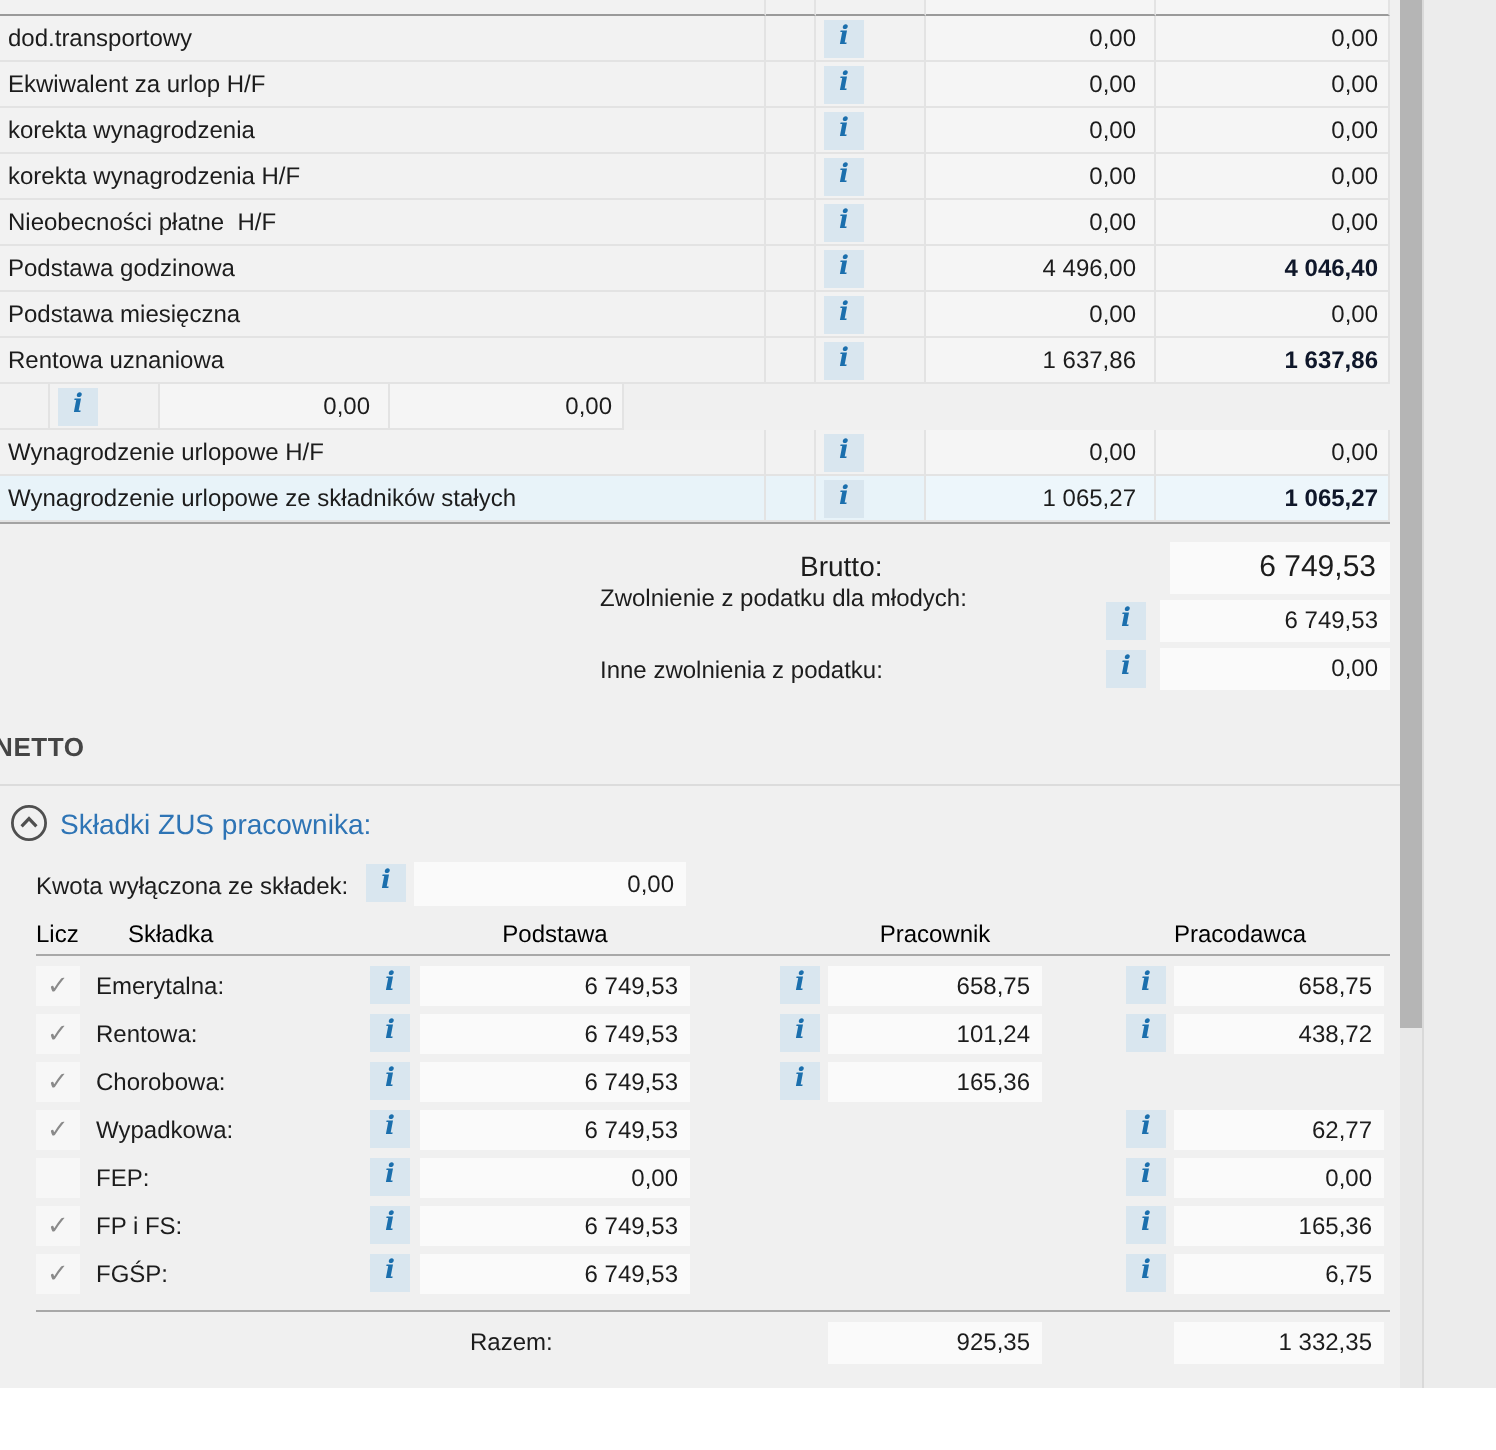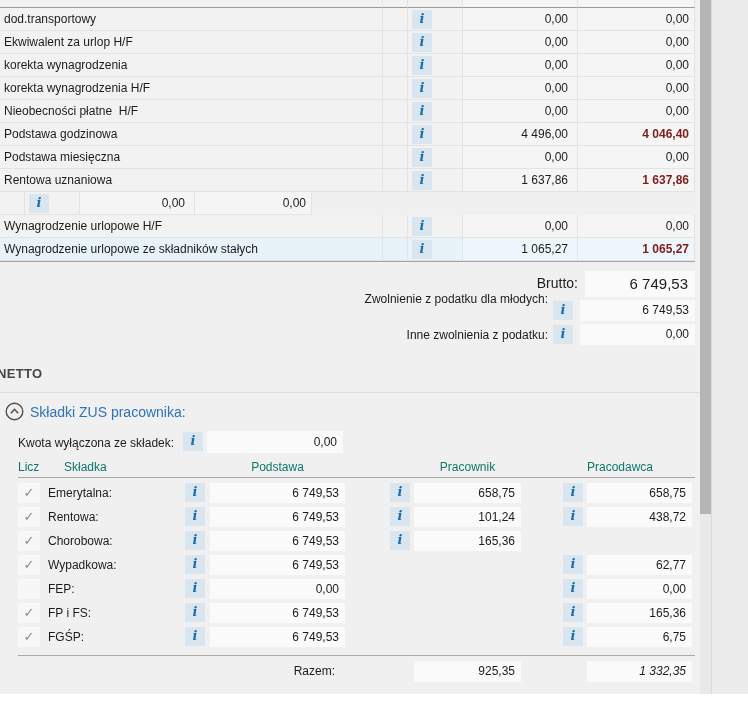--- a/index.html
+++ b/index.html
@@ -21,50 +21,50 @@
   .trow>*{box-sizing:border-box;border-right:1px solid #e3e3e3;border-bottom:1px solid #e3e3e3;background:#f2f2f2;}
   .trow.partial{height:8px;}
   .trow.partial>*{border-bottom:1px solid #9a9a9a;}
   .c-label{width:383px;padding-left:4px;line-height:22px;white-space:pre;overflow:hidden;}
   .c-spacer{width:25px;}
   .c-icon{width:55px;}
   .c-v1{width:115px;text-align:right;padding-right:9px;line-height:22px;background:#f5f5f5;}
   .c-v2{width:117px;text-align:right;padding-right:5px;line-height:22px;background:#f5f5f5;}
   .trow.selected>*{background:var(--selected-row-bg);}
   .trow.selected .c-v1,.trow.selected .c-v2{background:#edf6fb;}
-  .bold{font-weight:bold;color:#7f1d1d;}
+  .bold{font-weight:bold;color:#0f172a;}
   .table-bottomline{position:absolute;left:0;top:261px;width:695px;height:1px;background:#a3a3a3;}
   
   .ii{display:inline-block;width:20px;height:19px;background:var(--info-icon-bg);
       color:var(--info-icon-blue);font-family:"DejaVu Serif",serif;font-style:italic;font-weight:bold;
       font-size:13px;text-align:center;line-height:18px;cursor:pointer;}
   .c-icon .ii{margin:2px 0 0 4px;}
   
   .abs{position:absolute;}
-  .r{text-align:right;}
+  .r{text-align:left;}
   .fld{position:absolute;background:#fafafa;text-align:right;box-sizing:border-box;padding-right:6px;}
   .brutto-label{left:400px;top:275px;width:178px;font-size:14px;}
   .brutto-box{left:585px;top:271px;width:110px;height:26px;line-height:26px;font-size:15px;padding-right:7px;}
   .zwol-label{left:300px;top:292px;width:248px;}
   .zwol-icon{left:553px;top:301px;}
   .zwol-box{left:580px;top:300px;width:115px;height:21px;line-height:21px;}
   .inne-label{left:300px;top:328px;width:248px;}
   .inne-icon{left:553px;top:325px;}
   .inne-box{left:580px;top:324px;width:115px;height:21px;line-height:21px;}
   
   .netto{left:-3px;top:366px;font-weight:bold;font-size:13px;color:#454545;letter-spacing:.3px;}
   .divider{left:0;top:392px;width:700px;height:1px;background:#dcdcdc;}
   .collapse{width:19px;height:19px;cursor:pointer;}
   .sec-title{font-size:14px;color:var(--accent-blue);}
   .zus-collapse{left:5px;top:402px;}
   .zus-title{left:30px;top:404px;}
   .kwota-label{left:18px;top:436px;}
   .kwota-icon{left:183px;top:432px;}
   .kwota-box{left:207px;top:431px;width:136px;height:22px;line-height:22px;}
-  .th{top:460px;color:#0f766e;}
+  .th{top:460px;color:#000000;}
   .th-licz{left:18px;}
   .th-skladka{left:64px;}
   .th-podstawa{left:210px;width:135px;text-align:center;}
   .th-pracownik{left:414px;width:107px;text-align:center;}
   .th-pracodawca{left:587px;width:105px;text-align:left;}
   .rule{height:1px;background:#a8a8a8;left:18px;width:677px;}
   .rule-top{top:477px;}
   .rule-bottom{top:655px;}
   
   .zus-rows{position:absolute;left:0;top:481px;width:700px;}
@@ -73,21 +73,21 @@
             text-align:center;line-height:20px;color:#8a8a8a;font-size:13px;cursor:pointer;}
   .zrow .zname{position:absolute;left:48px;top:0;line-height:24px;}
   .zrow .ii{position:absolute;top:2px;}
   .pos-i1{left:185px;} .pos-i2{left:390px;} .pos-i3{left:563px;}
   .pos-f1{left:210px;top:2px;width:135px;height:20px;line-height:20px;}
   .pos-f2{left:414px;top:2px;width:107px;height:20px;line-height:20px;}
   .pos-f3{left:587px;top:2px;width:105px;height:20px;line-height:20px;}
   
   .razem-label{left:235px;top:664px;width:100px;}
   .razem-f1{left:414px;top:661px;width:107px;height:21px;line-height:21px;}
-  .razem-f2{left:587px;top:661px;width:105px;height:21px;line-height:21px;font-style:italic;}
+  .razem-f2{left:587px;top:661px;width:105px;height:21px;line-height:21px;}
   
   .zdr-collapse{left:5px;top:698px;}
   .zdr-title{left:30px;top:700px;}
   .sliver{position:absolute;top:721px;height:4px;background:#fafafa;}
   .sliver-1{left:230px;width:100px;}
   .sliver-2{left:336px;width:181px;}
   .sliver-3{left:522px;width:168px;}
   
   .sb-track{left:700px;top:0;width:11px;height:725px;background:#e9e9e9;}
   .sb-thumb{left:700px;top:0;width:11px;height:514px;background:#b5b5b5;}

